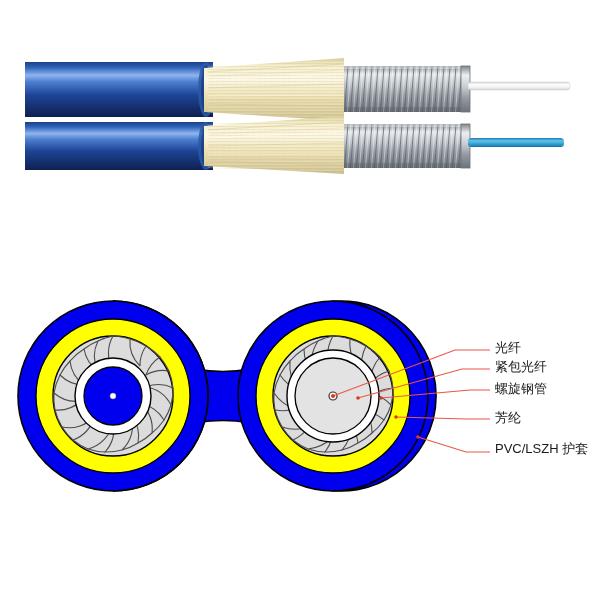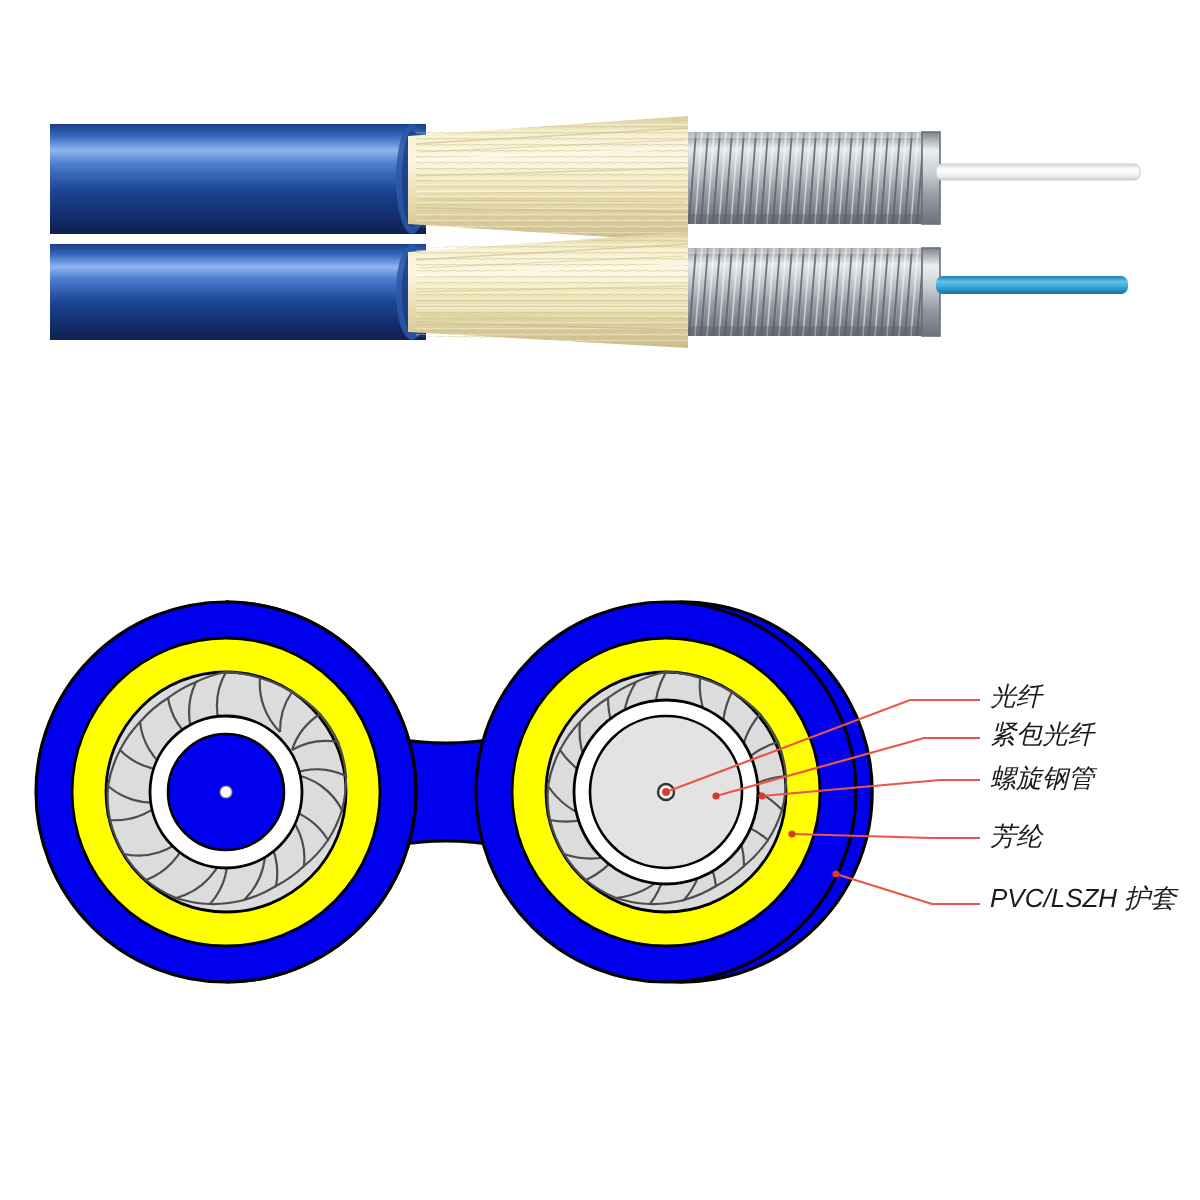--- a/index.html
+++ b/index.html
@@ -1,21 +1,21 @@
 <!DOCTYPE html>
 <html><head>
 <meta charset="utf-8">
 <style>
   html,body{margin:0;padding:0;}
   body{
     width:600px;height:600px;background:#ffffff;
     font-family:"Liberation Sans","DejaVu Sans",sans-serif;
     overflow:hidden;position:relative;
   }
-  #stage{position:absolute;left:0;top:0;width:600px;height:457px;font-style:italic;}
+  #stage{position:absolute;left:0;top:0;width:600px;height:457px;}
   svg{display:block;}
   .lbl{
     font-family:"Liberation Sans","DejaVu Sans",sans-serif;
     font-size:13px;fill:#1a1a1a;dominant-baseline:middle;
   }
 </style>
 </head>
 <body>
 
 <div id="stage">

